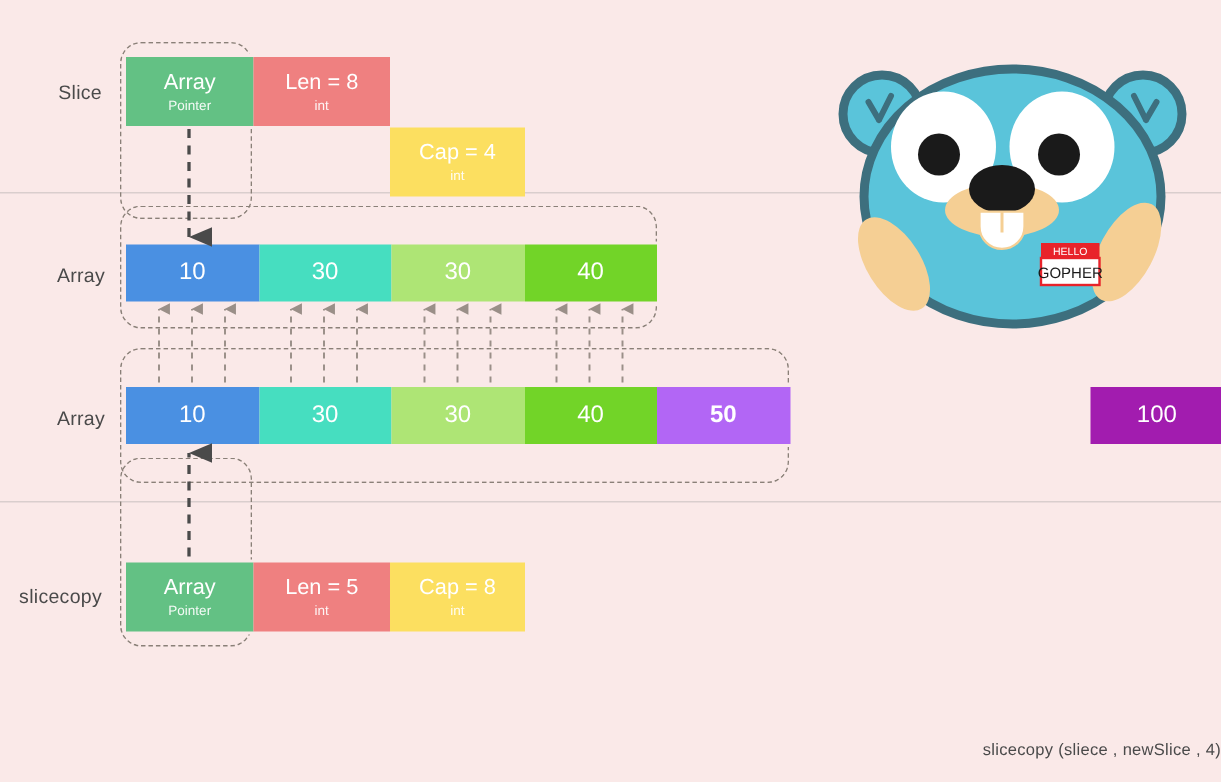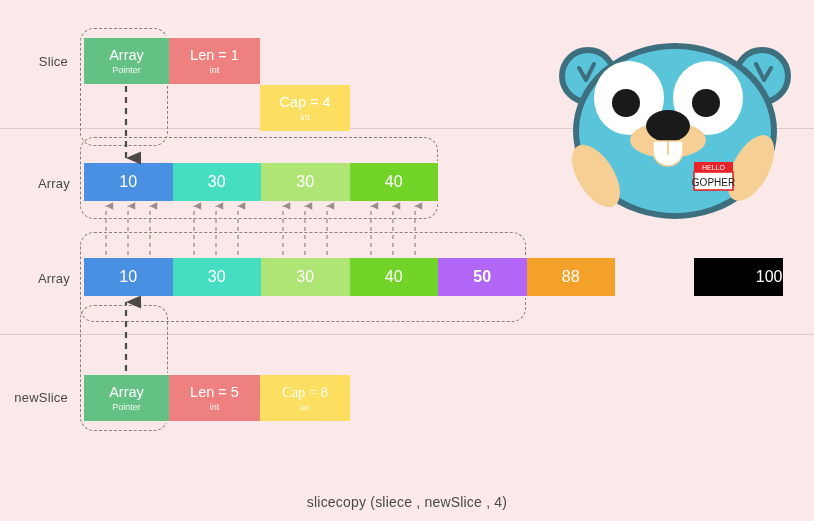--- a/index.html
+++ b/index.html
@@ -85,22 +85,22 @@
     left: 0; top: 0;
     width: 814px; height: 521px;
     pointer-events: none;
   }
 
   
   #caption {
     position: absolute;
     left: 0;
     width: 814px;
-    text-align: center;
-    font-size: 14px;
+    text-align: right;
+    font-size: 11px;
     color: #4a4a4a;
     letter-spacing: .2px;
   }
 
   
   #gopher {
     position: absolute;
   }
 </style>
 </head>
@@ -123,21 +123,21 @@
   <div class="dashrect" style="left:80px; top:305px; width:88px; height:126px; border-radius:14px;"></div>
   <div class="dashmask" style="left:84px; top:373px; width:90px; height:50px;"></div>
 
   <div class="row-label" style="left:0px; top:54px; width:68px;">Slice</div>
 
   <div class="cellbox" style="left:84px; top:38px; width:85px; height:46px; background:#63c184;">
     <span class="main">Array</span>
     <span class="sub">Pointer</span>
   </div>
   <div class="cellbox" style="left:169px; top:38px; width:91px; height:46px; background:#ef8080;">
-    <span class="main">Len = 1</span>
+    <span class="main">Len = 8</span>
     <span class="sub">int</span>
   </div>
   <div class="cellbox" style="left:260px; top:38px; width:90px; height:46px; background:#fcdf60;margin-top:47px;">
     <span class="main">Cap = 4</span>
     <span class="sub">int</span>
   </div>
 
   <div class="row-label" style="left:0px; top:176px; width:70px;">Array</div>
 
   <div class="valcell" style="left:84px; top:163px; width:88.5px; height:38px; background:#4a90e2;">
@@ -163,38 +163,35 @@
   </div>
   <div class="valcell" style="left:261px; top:258px; width:88.5px; height:38px; background:#aee575;">
     <span>30</span>
   </div>
   <div class="valcell" style="left:349.5px; top:258px; width:88.5px; height:38px; background:#72d428;">
     <span>40</span>
   </div>
   <div class="valcell" style="left:438px; top:258px; width:88.5px; height:38px; background:#b266f5;font-weight:bold;">
     <span>50</span>
   </div>
-  <div class="valcell" style="left:526.5px; top:258px; width:88.5px; height:38px; background:#f3a128;">
-    <span>88</span>
-  </div>
-  <div class="valcell" style="left:694px; top:258px; width:88.5px; height:38px; background:#000000;justify-content:flex-end;">
+  <div class="valcell" style="left:727px; top:258px; width:88.5px; height:38px; background:#a21caf;">
     <span>100</span>
   </div>
 
-  <div class="row-label" style="left:0px; top:390px; width:68px;">newSlice</div>
+  <div class="row-label" style="left:0px; top:390px; width:68px;">slicecopy</div>
 
   <div class="cellbox" style="left:84px; top:375px; width:85px; height:46px; background:#63c184;">
     <span class="main">Array</span>
     <span class="sub">Pointer</span>
   </div>
   <div class="cellbox" style="left:169px; top:375px; width:91px; height:46px; background:#ef8080;">
     <span class="main">Len = 5</span>
     <span class="sub">int</span>
   </div>
-  <div class="cellbox" style="left:260px; top:375px; width:90px; height:46px; background:#fcdf60;font-family:Liberation Serif, serif;">
+  <div class="cellbox" style="left:260px; top:375px; width:90px; height:46px; background:#fcdf60;">
     <span class="main">Cap = 8</span>
     <span class="sub">int</span>
   </div>
 
   <svg id="connectors" viewBox="0 0 814 521">
     <defs>
       <marker id="arrowDown" markerWidth="8" markerHeight="8" refX="4" refY="7" orient="auto">
         <path d="M1,0 L7,0 L4,7 Z" fill="#4a4a4a"></path>
       </marker>
       <marker id="arrowUp" markerWidth="8" markerHeight="8" refX="4" refY="1" orient="auto">

